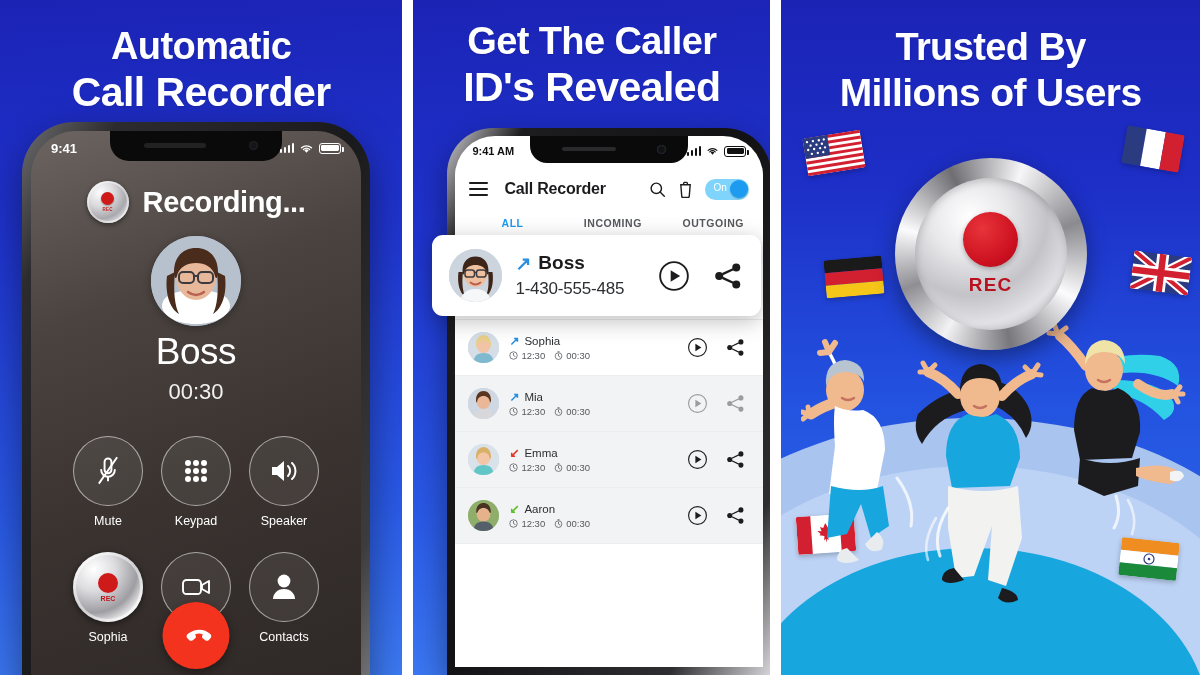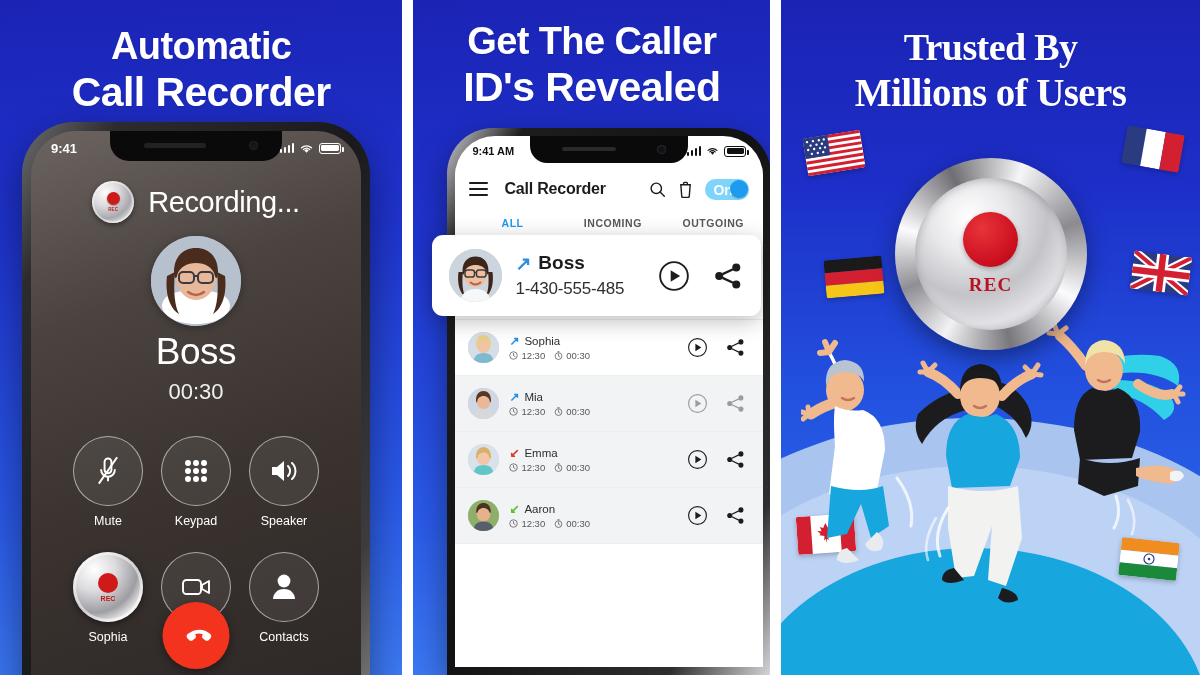--- a/index.html
+++ b/index.html
@@ -5,21 +5,21 @@
   * { margin:0; padding:0; box-sizing:border-box; }
   html,body { width:1200px; height:675px; background:#fff; overflow:hidden;
     font-family:"Liberation Sans", sans-serif; }
   .stage { position:relative; width:1200px; height:675px; background:#ffffff; display:flex; }
 
   
   .panel { position:relative; height:675px; overflow:hidden; }
   .p1 { width:441px; background:linear-gradient(177deg,#1b23b5 0%,#1f34cf 35%,#2a5ae8 75%,#3d7bf5 100%); }
   .gap { width:12px; height:675px; background:#ffffff; }
   .p2 { width:391px; background:linear-gradient(177deg,#1b23b5 0%,#1f34cf 35%,#2a5ae8 75%,#3d7bf5 100%); }
-  .p3 { width:459px; background:linear-gradient(180deg,#1b23b5 0%,#1d2fc8 28%,#2353e0 60%,#2f6ff0 100%);font-family:Liberation Serif, serif; }
+  .p3 { width:459px; background:linear-gradient(180deg,#1b23b5 0%,#1d2fc8 28%,#2353e0 60%,#2f6ff0 100%); }
 
   
   .headline { position:absolute; left:0; right:0; text-align:center; color:#fff;
      font-weight:700; letter-spacing:-0.6px; line-height:1.0; z-index:6;
      text-shadow:0 1px 2px rgba(0,0,0,.12); }
   .hl-line1 { font-size:38px; font-weight:700; }
   .hl-line2 { font-size:41px; font-weight:800; margin-top:7px; }
   .p1 .headline { top:27px; }
   .p2 .headline { top:22px; }
   .p3 .headline { top:28px; }
@@ -50,21 +50,21 @@
   .batt i { position:absolute; inset:1.3px; background:#fff; border-radius:1.4px; display:block; }
 
   .rec-row { position:absolute; top:50px; left:0; right:0; display:flex; align-items:center;
      justify-content:center; gap:14px; z-index:3; }
   .rec-chip { width:42px; height:42px; border-radius:50%;
      background:radial-gradient(circle at 32% 28%,#fdfdfd 0%,#d9d9dc 34%,#a8a8ad 62%,#e7e7ea 82%,#98989d 100%);
      box-shadow:0 2px 5px rgba(0,0,0,.45), inset 0 0 0 2px rgba(255,255,255,.45);
      display:flex; flex-direction:column; align-items:center; justify-content:center; }
   .rec-chip .dot { width:13px; height:13px; border-radius:50%; background:#cf1a1a; box-shadow:0 1px 2px rgba(0,0,0,.3);}
   .rec-chip .lbl { font-size:4.5px; color:#c01414; font-weight:700; margin-top:1.5px; letter-spacing:.2px;}
-  .rec-text { color:#fff; font-size:29px; font-weight:400; letter-spacing:-0.4px; }
+  .rec-text { color:#fff; font-size:29px; font-weight:700; letter-spacing:-0.4px; }
 
   .avatar1 { position:absolute; top:105px; left:50%; transform:translateX(-50%);
      width:90px; height:90px; border-radius:50%; overflow:hidden;
      background:#b9c2cf; z-index:3; box-shadow:0 2px 8px rgba(0,0,0,.3); }
   .caller-name { position:absolute; top:200px; left:0; right:0; text-align:center; color:#fff;
      font-size:37px; font-weight:400; letter-spacing:-0.5px; z-index:3; }
   .caller-time { position:absolute; top:248px; left:0; right:0; text-align:center; color:#f0f0f0;
      font-size:22px; font-weight:300; z-index:3; }
 
   .keys { position:absolute; top:305px; left:50%; transform:translateX(-50%);
@@ -101,21 +101,21 @@
   .sbar2 .bars i { background:#111; }
   .sbar2 .batt { border-color:#111; }
   .sbar2 .batt::after { background:#111; }
   .sbar2 .batt i { background:#111; }
   .appbar { position:absolute; top:32px; left:0; right:0; height:42px; display:flex;
      align-items:center; padding:0 14px; gap:12px; background:#fff; z-index:3; }
   .burger { width:19px; display:flex; flex-direction:column; gap:4px; cursor:pointer; }
   .burger span { height:2.3px; background:#1c1c1e; border-radius:2px; display:block; }
   .app-title { flex:1; font-size:16px; font-weight:600; color:#1c1c1e; letter-spacing:-0.2px; margin-left:4px;}
   .toggle { width:44px; height:21px; border-radius:11px; background:#7fd4fb; position:relative; }
-  .toggle .tg-lbl { position:absolute; left:8px; top:3.5px; font-size:14px; font-weight:700; color:#fff; }
+  .toggle .tg-lbl { position:absolute; left:8px; top:3.5px; font-size:10px; font-weight:400; color:#fff; }
   .toggle .knob { position:absolute; right:1.5px; top:1.5px; width:18px; height:18px; border-radius:50%;
      background:#1d9bf0; box-shadow:0 1px 2px rgba(0,0,0,.2); }
   .tabs { position:absolute; top:74px; left:0; right:0; height:30px; display:flex; z-index:3; background:#fff;}
   .tab { flex:1; text-align:center; font-size:10.5px; font-weight:700; letter-spacing:.55px;
      color:#56585c; padding-top:7px; position:relative; }
   .tab.active { color:#1d9bf0;margin-left:7px; }
   .tab.active::after { content:""; position:absolute; left:8%; right:8%; bottom:0; height:2.6px; background:#1d9bf0; border-radius:2px;}
   .tabs-rule { position:absolute; top:103px; left:0; right:0; height:1px; background:#e3e4e6; z-index:2;}
   .today { position:absolute; top:106px; left:0; right:0; height:22px; background:#f7f8f9;
      display:flex; align-items:center; padding-left:15px; font-size:10px; color:#7a7c80; z-index:2; }

